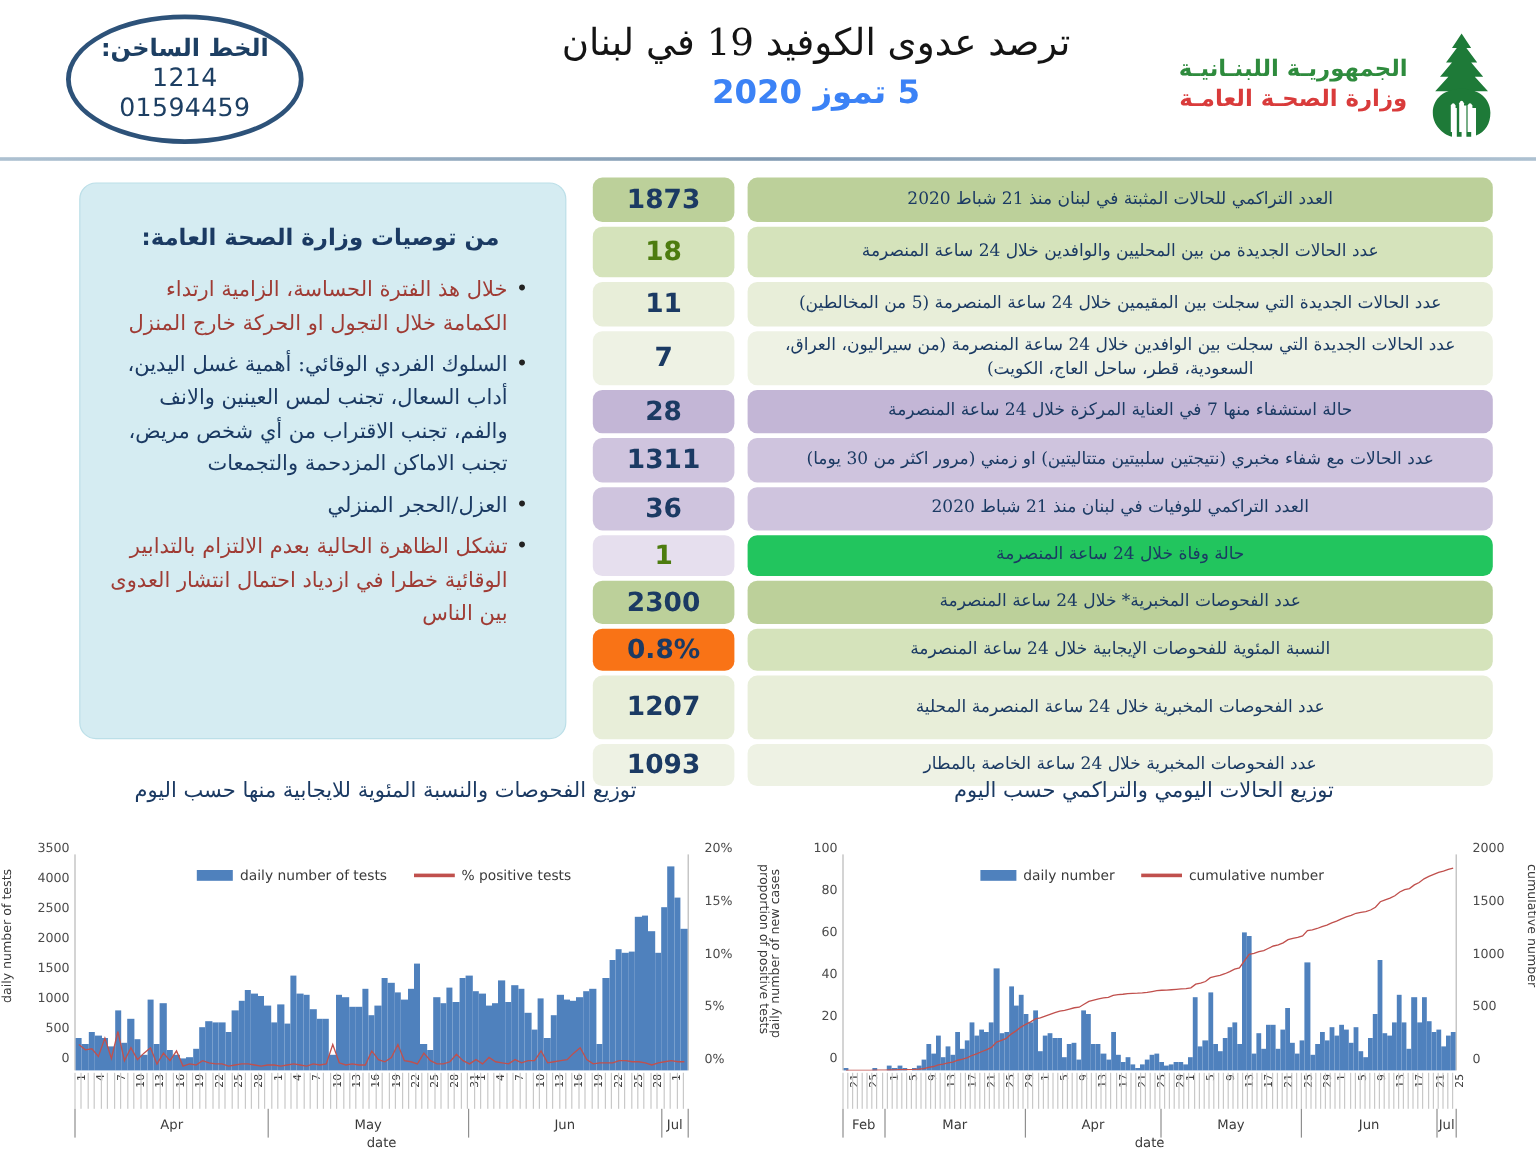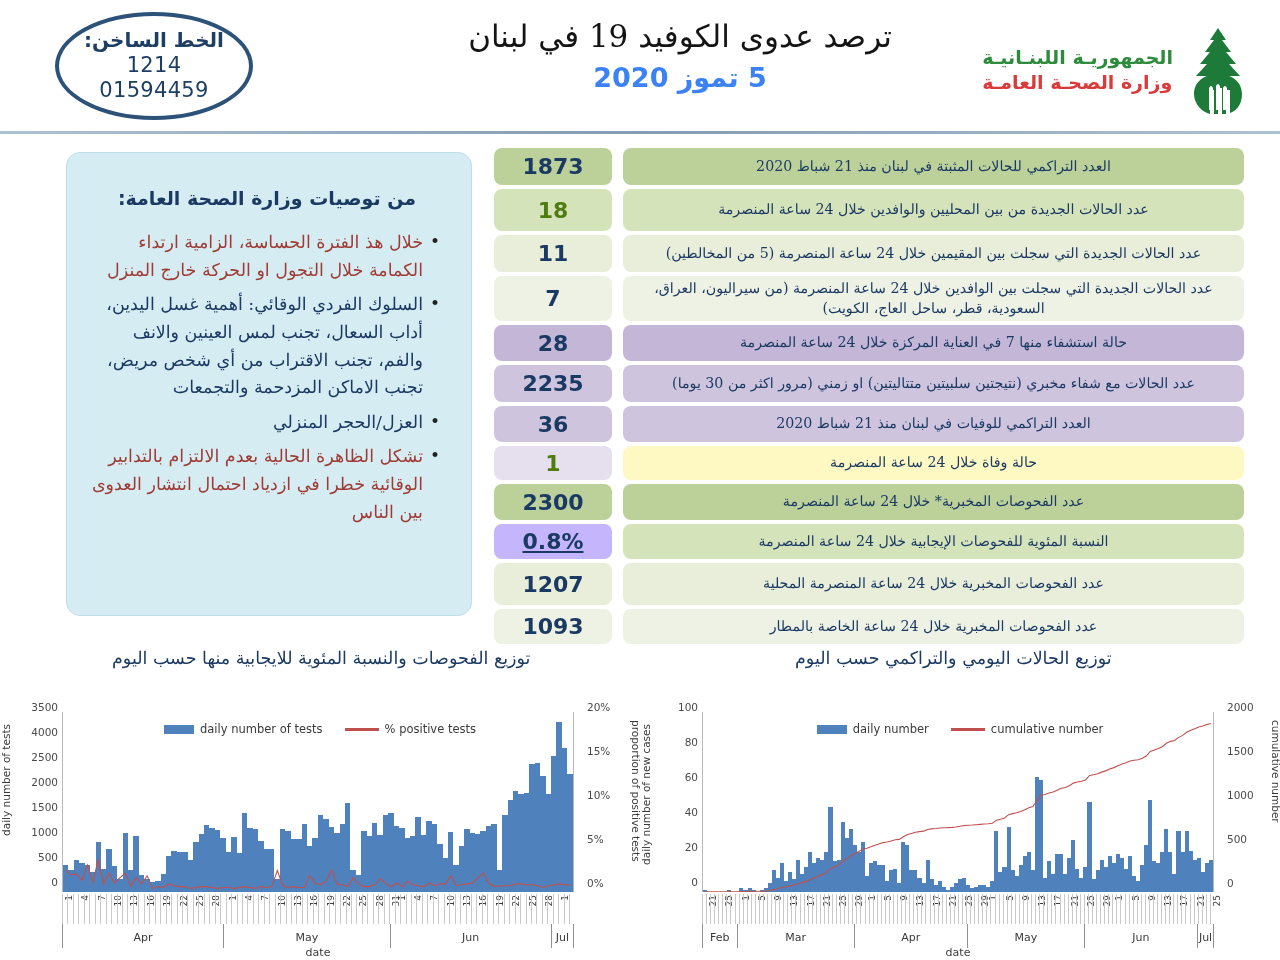--- a/index.html
+++ b/index.html
@@ -40,21 +40,21 @@
     font-size: 31px; color: #141414; line-height: 1.35; white-space: nowrap;
   }
   .title-date {
     font-size: 27px; font-weight: bold; color: #3b82f6; margin-top: 4px;
   }
 
   .logo-block {
     position: absolute; right: 26px; top: 24px;
     display: flex; align-items: center; gap: 9px; direction: rtl;
   }
-  .logo-text { text-align: left; line-height: 1.3; }
+  .logo-text { text-align: center; line-height: 1.3; }
   .logo-line1 { font-size: 19px; font-weight: bold; color: #2e8b3d; letter-spacing: .5px; }
   .logo-line2 { font-size: 19px; font-weight: bold; color: #d93b3b; letter-spacing: .5px; }
   .cedar { width: 72px; height: 92px; }
 
   
   .rec-panel {
     position: absolute; left: 66px; top: 152px; width: 406px; height: 464px;
     background: #d5ecf2; border: 1px solid #bcdfe8; border-radius: 14px;
     padding: 34px 26px 10px 22px; direction: rtl;
   }
@@ -86,21 +86,21 @@
   .stat-value {
     flex: 0 0 118px; margin-right: 11px; border-radius: 8px;
     display: flex; align-items: center; justify-content: center;
     font-size: 22px; font-weight: bold; color: #1b3a63;
     font-family: "DejaVu Sans","Liberation Sans",sans-serif;
   }
   .stat-value.accent { color: #4d7c0f; }
   .r0 { height: 37px; } .r1 { height: 42px; } .r2 { height: 37px; }
   .r3 { height: 45px; } .r4 { height: 36px; } .r5 { height: 37px; }
   .r6 { height: 36px; } .r7 { height: 34px; } .r8 { height: 36px; }
-  .r9 { height: 35px; } .r10 { height: 42px; } .r11 { height: 35px; }
+  .r9 { height: 35px; } .r10 { height: 53px; } .r11 { height: 35px; }
 
   
   .chart-caption {
     position: absolute; font-size: 17.5px; color: #1b3a63; direction: rtl;
     font-family: "DejaVu Serif","Liberation Serif",serif; white-space: nowrap;
   }
   #cap-left  { left: 112px; top: 648px; }
   #cap-right { left: 795px; top: 648px; }
 
   .chart-box { position: absolute; top: 706px; width: 620px; height: 250px; }
@@ -234,37 +234,37 @@
       <div class="stat-row">
         <div class="stat-label r3" style="background: rgb(238, 242, 228);">عدد الحالات الجديدة التي سجلت بين الوافدين خلال 24 ساعة المنصرمة (من سيراليون، العراق، السعودية، قطر، ساحل العاج، الكويت)</div>
         <div class="stat-value r3" style="background: rgb(238, 242, 228);">7</div>
       </div>
       <div class="stat-row">
         <div class="stat-label r4" style="background: rgb(195, 182, 214);">حالة استشفاء منها  7 في العناية المركزة خلال 24 ساعة المنصرمة</div>
         <div class="stat-value r4" style="background: rgb(195, 182, 214);">28</div>
       </div>
       <div class="stat-row">
         <div class="stat-label r5" style="background: rgb(207, 196, 222);">عدد الحالات مع شفاء مخبري (نتيجتين سلبيتين متتاليتين) او زمني (مرور اكثر من 30 يوما)</div>
-        <div class="stat-value r5" style="background: rgb(207, 196, 222);">2235</div>
+        <div class="stat-value r5" style="background: rgb(207, 196, 222);">1311</div>
       </div>
       <div class="stat-row">
         <div class="stat-label r6" style="background: rgb(207, 196, 222);">العدد التراكمي للوفيات في لبنان منذ 21 شباط  2020</div>
         <div class="stat-value r6" style="background: rgb(207, 196, 222);">36</div>
       </div>
       <div class="stat-row">
-        <div class="stat-label r7" style="background: #fef9c3;">حالة وفاة خلال 24 ساعة المنصرمة</div>
+        <div class="stat-label r7" style="background: #22c55e;">حالة وفاة خلال 24 ساعة المنصرمة</div>
         <div class="stat-value r7 accent" style="background: rgb(230, 223, 238);">1</div>
       </div>
       <div class="stat-row">
         <div class="stat-label r8" style="background: rgb(188, 208, 154);">عدد الفحوصات المخبرية* خلال 24 ساعة المنصرمة</div>
         <div class="stat-value r8" style="background: rgb(188, 208, 154);">2300</div>
       </div>
       <div class="stat-row">
         <div class="stat-label r9" style="background: rgb(213, 227, 187);">النسبة المئوية للفحوصات الإيجابية خلال 24 ساعة المنصرمة</div>
-        <div class="stat-value r9" style="background: #c4b5fd; text-decoration: underline;">0.8%</div>
+        <div class="stat-value r9" style="background: #f97316;">0.8%</div>
       </div>
       <div class="stat-row">
         <div class="stat-label r10" style="background: rgb(232, 238, 217);">عدد الفحوصات المخبرية خلال 24 ساعة المنصرمة المحلية</div>
         <div class="stat-value r10" style="background: rgb(232, 238, 217);">1207</div>
       </div>
       <div class="stat-row">
         <div class="stat-label r11" style="background: rgb(238, 242, 228);">عدد الفحوصات المخبرية خلال 24 ساعة الخاصة بالمطار</div>
         <div class="stat-value r11" style="background: rgb(238, 242, 228);">1093</div>
       </div>
     </div>

